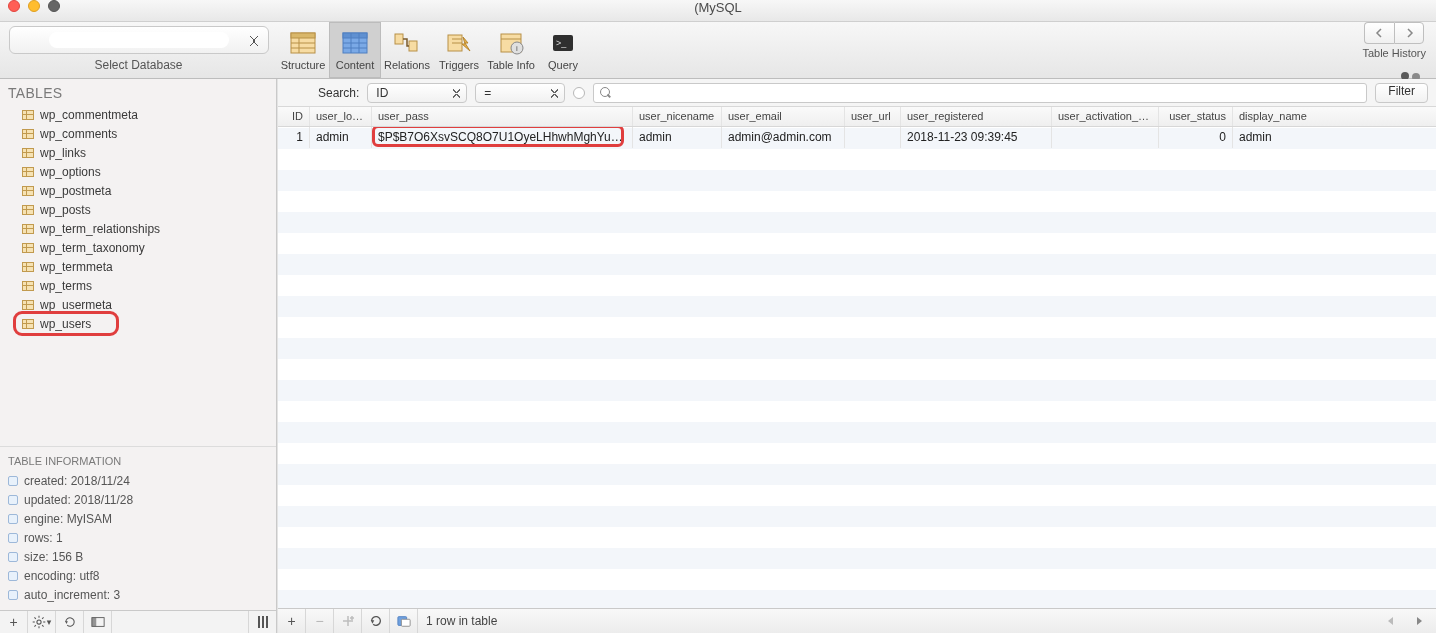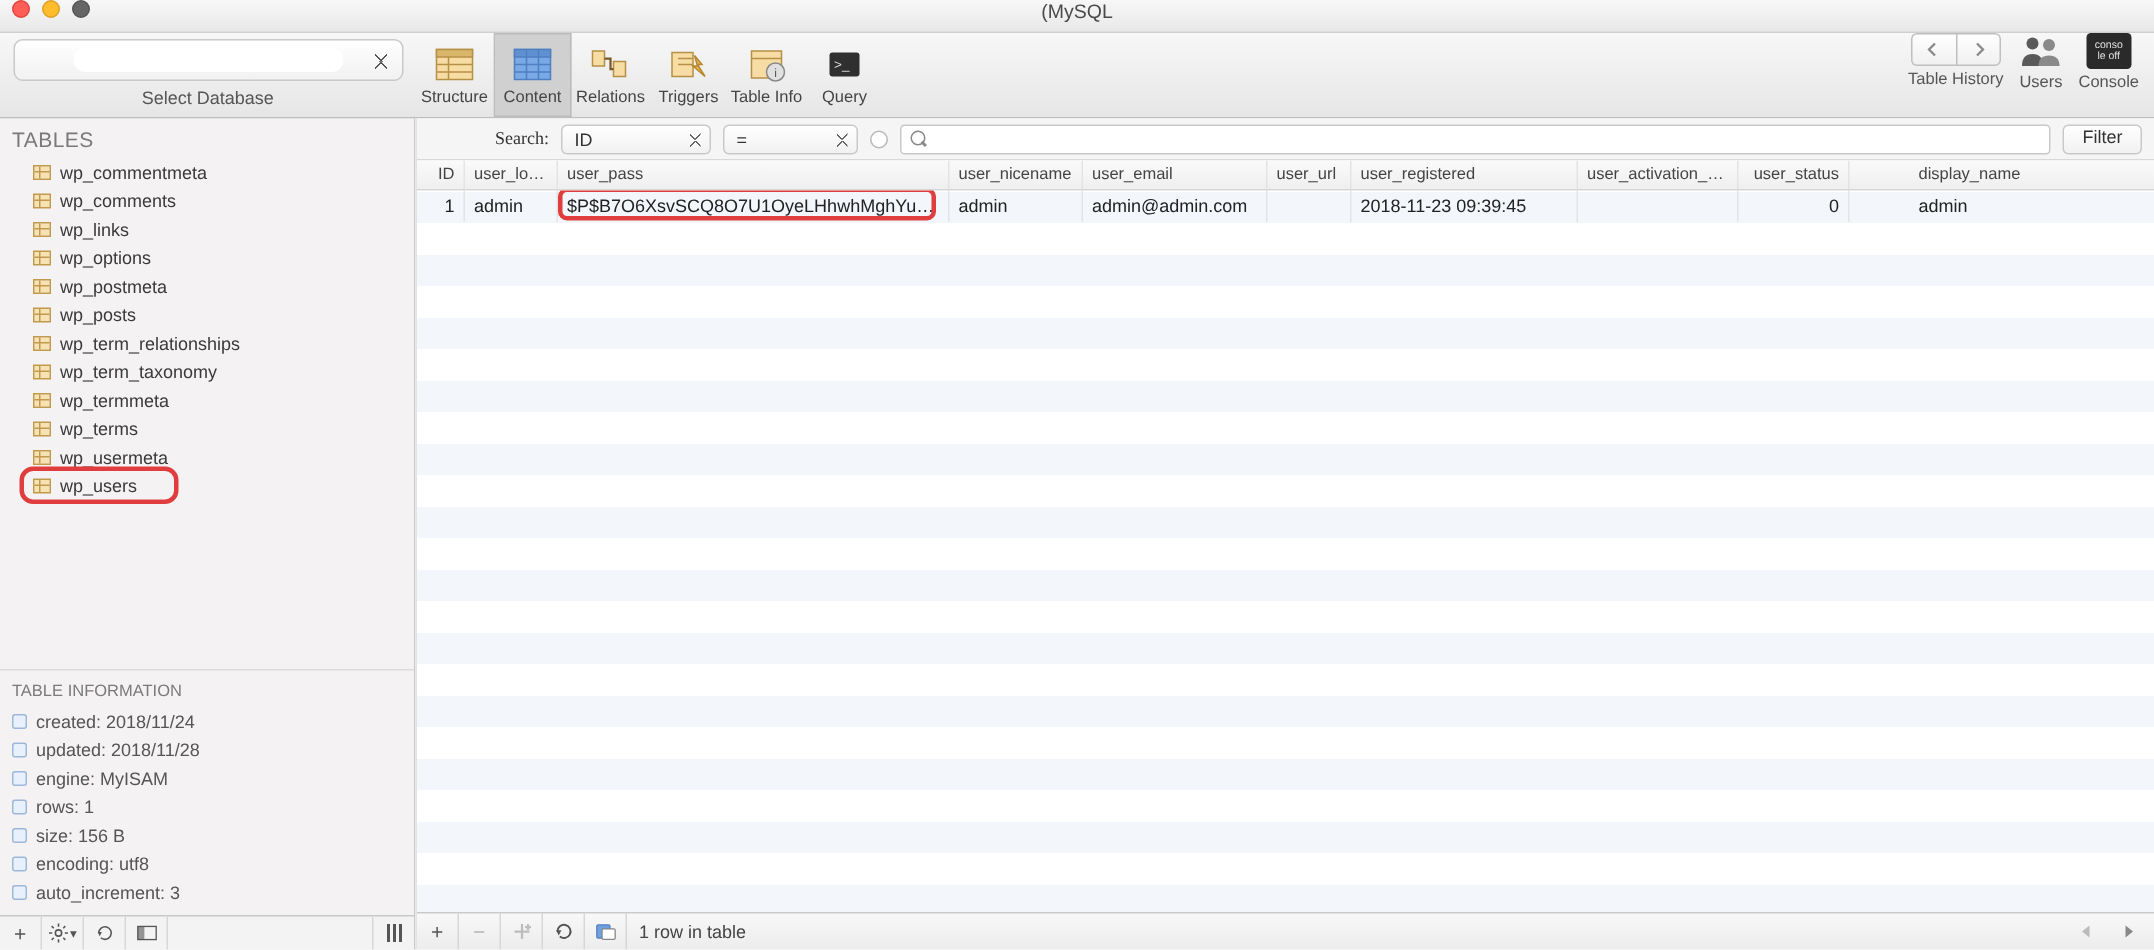--- a/index.html
+++ b/index.html
@@ -71,21 +71,21 @@
     gap: 3px;
     color: #454545;
     font-size: 11px;
   }
   .tool-item.sel { background: #d0d0d0; box-shadow: inset 0 0 0 1px #bcbcbc; }
   .tool-icon { width: 32px; height: 26px; display:flex;align-items:center;justify-content:center; }
   svg.tool { width: 28px; height: 24px; }
 
   .toolbar-spacer { flex: 1; }
 
-  .tool-right { display: flex; align-items: flex-start; padding-right: 10px; gap: 10px; }
+  .tool-right { display: flex; align-items: flex-end; padding-right: 10px; gap: 10px; flex-direction: column; }
   .seg-nav { display: inline-flex; }
   .seg-btn {
     width: 30px; height: 22px; background:linear-gradient(#ffffff,#f0f0f0);
     border:1px solid #bfbfbf; display:flex;align-items:center;justify-content:center;
     color:#888;
   }
   .seg-btn:first-child{border-radius:4px 0 0 4px;border-right:none;}
   .seg-btn:last-child{border-radius:0 4px 4px 0;}
   .tool-right-col{display:flex;flex-direction:column;align-items:center;gap:3px;font-size:11px;color:#555;}
   .users-svg{width:30px;height:24px;}
@@ -147,21 +147,21 @@
   .content {
     flex:1; display:flex; flex-direction:column; background:#ffffff;
     border-left:1px solid #e3e3e3;
   }
 
   
   .searchbar{
     height:28px;border-bottom:1px solid #d8d8d8;background:#f5f5f5;
     display:flex;align-items:center;gap:8px;padding:0 8px;
   }
-  .search-label{color:#333;margin-left:44px;font-family:Liberation Serif, serif;}
+  .search-label{color:#333;margin-left:32px;}
   .select-pill{
     height:20px;background:linear-gradient(#ffffff,#f1f1f1);border:1px solid #c9c9c9;border-radius:4px;
     display:flex;align-items:center;padding:0 18px 0 8px;position:relative;font-size:12px;color:#333;
   }
   .select-pill.small{min-width:100px;}
   .select-pill.op{min-width:90px;}
   .select-pill::after{
     content:"";position:absolute;right:6px;top:4px;width:7px;height:12px;
     background:
       linear-gradient(45deg,transparent 2px,#666 2px,#666 3px,transparent 3px) 0 0/7px 5px no-repeat,
@@ -188,21 +188,21 @@
   }
   .grid-header,.grid-row{display:flex;}
   .grid-header{
     position:sticky;top:0;background:linear-gradient(#fafafa,#efefef);
     border-bottom:1px solid #d7d7d7;height:20px;
     font-size:11px;color:#444;
   }
   .gh,.gc{
     border-right:1px solid #e4e4e4;padding:3px 6px;white-space:nowrap;overflow:hidden;text-overflow:ellipsis;
   }
-  .gh:last-child,.gc:last-child{border-right:none;margin-left:40px;}
+  .gh:last-child,.gc:last-child{border-right:none;}
   .col-id{width:32px;text-align:right;}
   .col-login{width:62px;}
   .col-pass{width:261px;}
   .col-nice{width:89px;}
   .col-email{width:123px;}
   .col-url{width:56px;}
   .col-reg{width:151px;}
   .col-act{width:107px;}
   .col-status{width:74px;text-align:right;}
   .col-disp{flex:1;}

